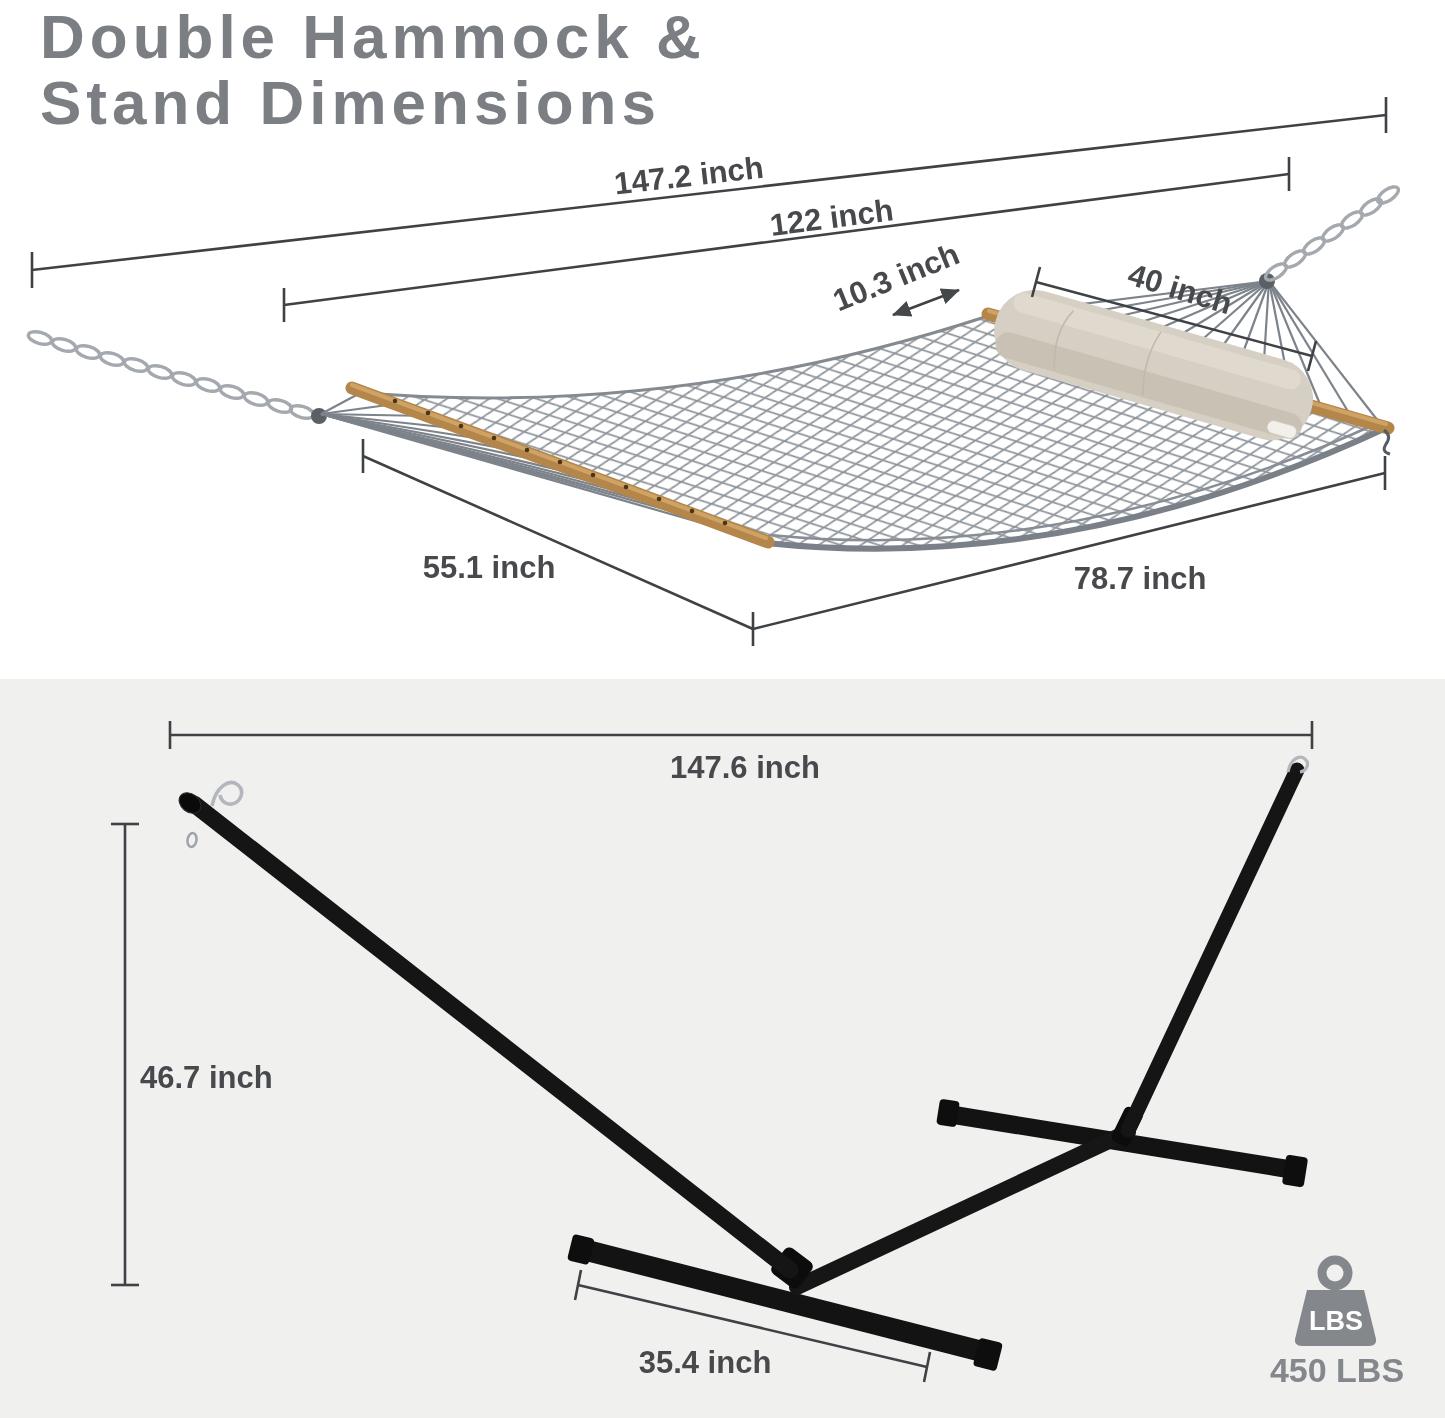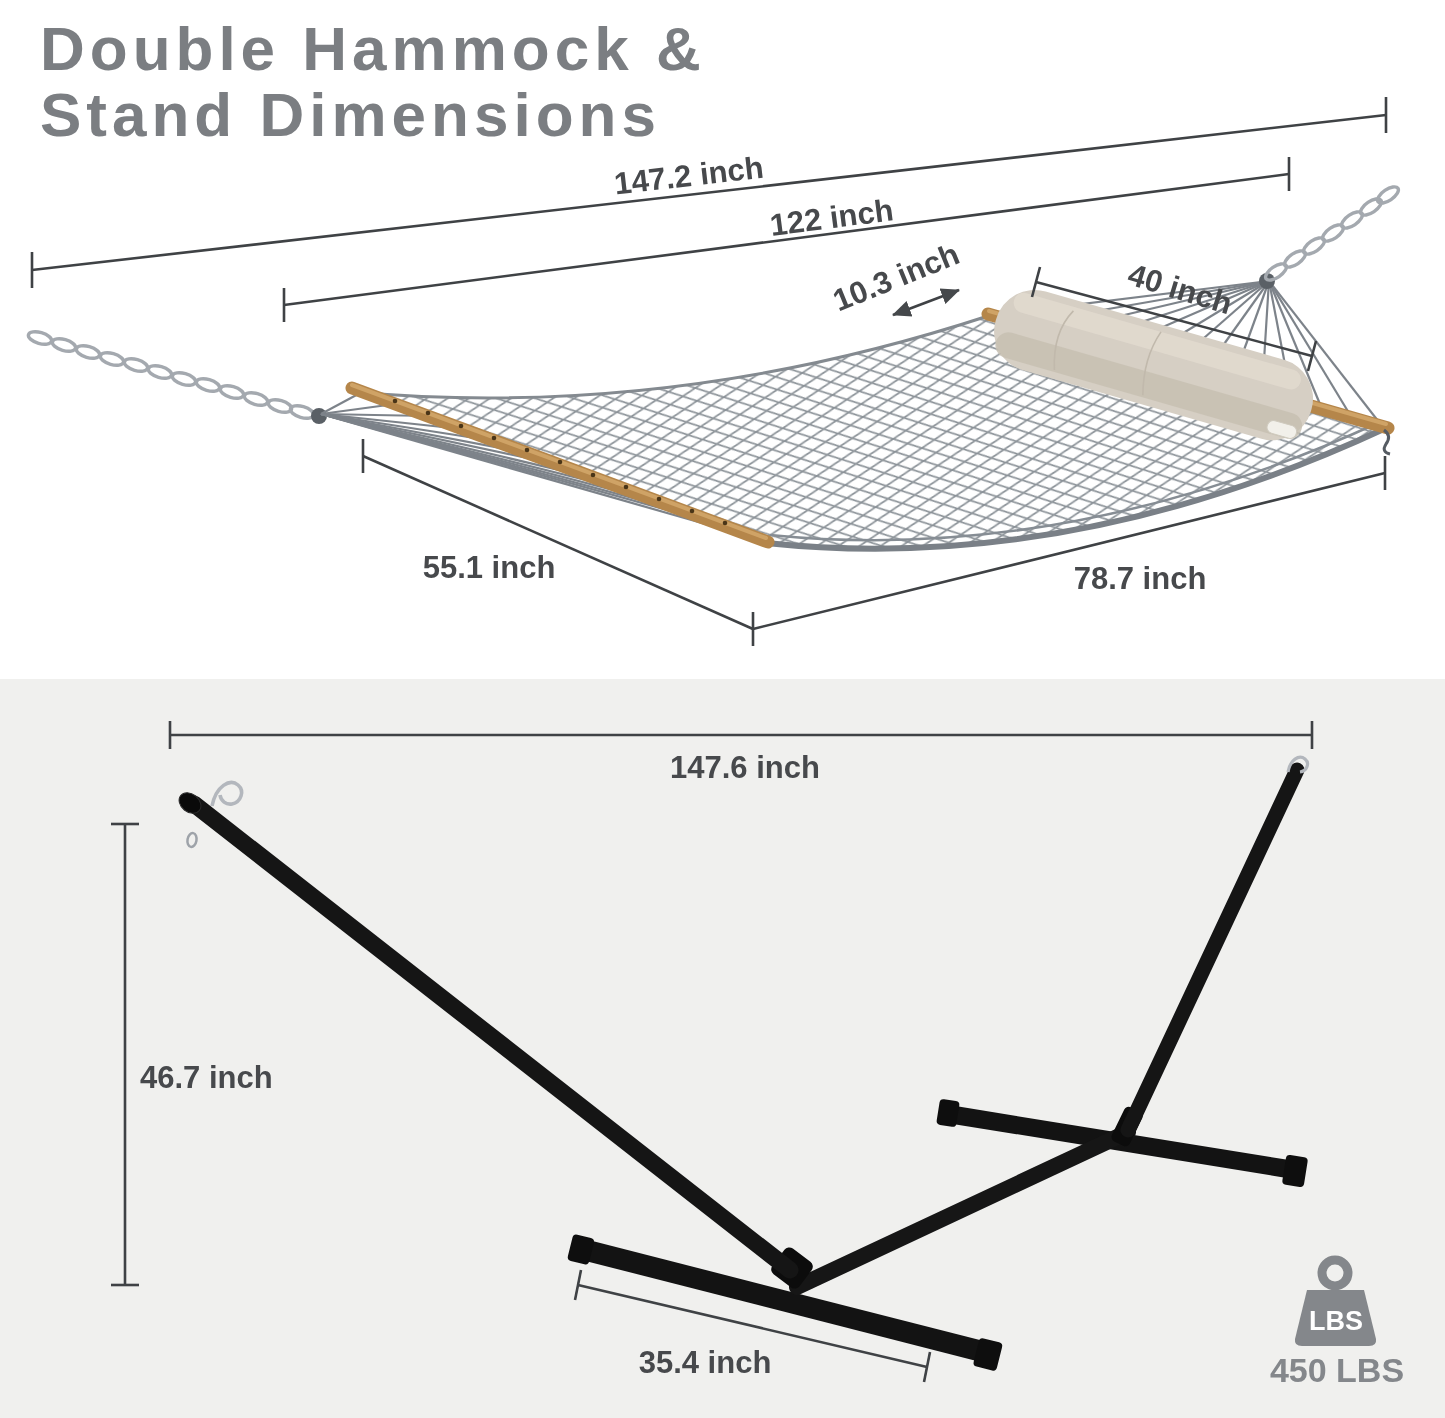--- a/index.html
+++ b/index.html
@@ -1,20 +1,20 @@
 <!DOCTYPE html>
 <html><head>
 <meta charset="utf-8">
 <style>
   html,body{margin:0;padding:0;background:#fff;}
   #canvas{position:relative;width:1445px;height:1418px;overflow:hidden;background:#ffffff;
           font-family:"Liberation Sans","DejaVu Sans",sans-serif;}
   #art{position:absolute;left:0;top:0;}
   #title{position:absolute;left:40px;top:4px;color:#7b7e82;font-weight:700;
-         font-size:62px;line-height:66px;letter-spacing:5px;margin-top:12px;}
+         font-size:62px;line-height:66px;letter-spacing:5px;}
   #title span{display:block;}
   .dimtext{font-size:31px;font-weight:700;fill:#47494c;}
   .dimline{stroke:#3f4245;stroke-width:2.6;fill:none;}
   .tick{stroke:#3f4245;stroke-width:2.6;}
   .rope{stroke:#7d838a;stroke-width:2.2;}
   .hole{fill:#4a3518;}
   .clink{fill:none;stroke:#a4a9af;stroke-width:3.4;}
 </style>
 </head>
 <body>

